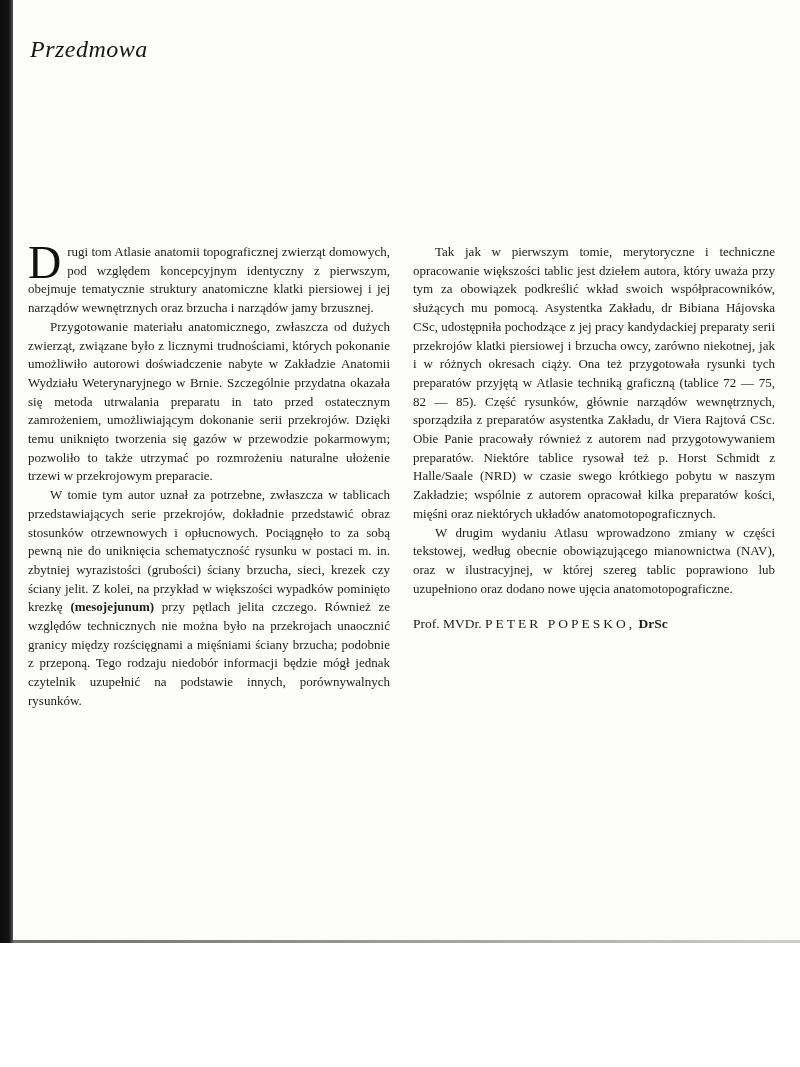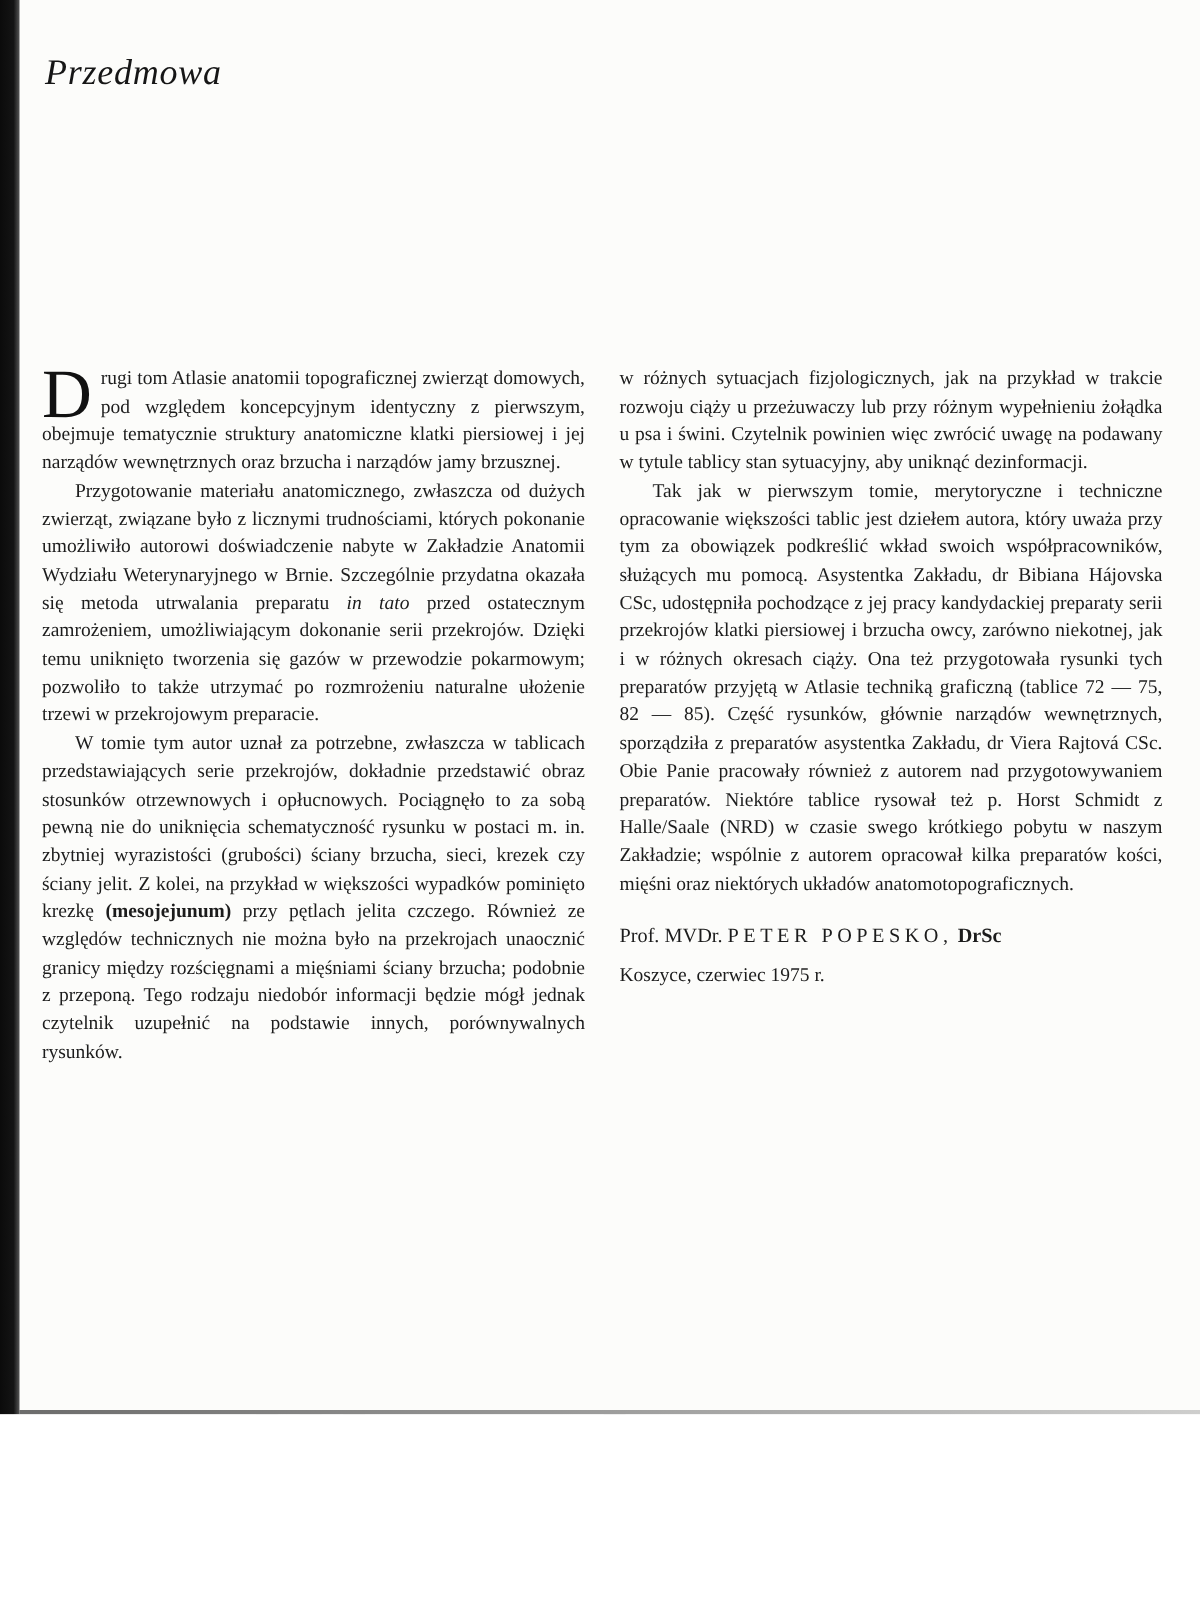--- a/index.html
+++ b/index.html
@@ -58,21 +58,21 @@
     hyphens: auto;
   }
   .indent { text-indent: 22px; }
   .dropcap {
     float: left;
     font-size: 46px;
     line-height: 35px;
     padding: 2px 6px 0 0;
     color: #111;
   }
-  .it { font-style: italic; }
+  .it { }
   .bold-it { font-weight: bold; }
   .signature {
     margin-top: 17px !important;
     text-align: left;
     font-size: 13.5px !important;
   }
   .sig-name { letter-spacing: 3px; }
   .sig-suffix { font-weight: bold; }
   .place-date {
     margin-top: 7px !important;
@@ -111,24 +111,23 @@
 
   <div class="columns">
 
     <div class="col">
       <p><span class="dropcap">D</span><span>rugi tom Atlasie anatomii topograficznej zwierząt domowych, pod względem koncepcyjnym identyczny z pierwszym, obejmuje tematycznie struktury anatomiczne klatki piersiowej i jej narządów wewnętrznych oraz brzucha i narządów jamy brzusznej.</span></p>
       <p class="indent"><span>Przygotowanie materiału anatomicznego, zwłaszcza od dużych zwierząt, związane było z licznymi trudnościami, których pokonanie umożliwiło autorowi doświadczenie nabyte w Zakładzie Anatomii Wydziału Weterynaryjnego w Brnie. Szczególnie przydatna okazała się metoda utrwalania preparatu </span><span class="it">in tato</span><span> przed ostatecznym zamrożeniem, umożliwiającym dokonanie serii przekrojów. Dzięki temu uniknięto tworzenia się gazów w przewodzie pokarmowym; pozwoliło to także utrzymać po rozmrożeniu naturalne ułożenie trzewi w przekrojowym preparacie.</span></p>
       <p class="indent"><span>W tomie tym autor uznał za potrzebne, zwłaszcza w tablicach przedstawiających serie przekrojów, dokładnie przedstawić obraz stosunków otrzewnowych i opłucnowych. Pociągnęło to za sobą pewną nie do uniknięcia schematyczność rysunku w postaci m. in. zbytniej wyrazistości (grubości) ściany brzucha, sieci, krezek czy ściany jelit. Z kolei, na przykład w większości wypadków pominięto krezkę </span><span class="bold-it">(mesojejunum)</span><span> przy pętlach jelita czczego. Również ze względów technicznych nie można było na przekrojach unaocznić granicy między rozścięgnami a mięśniami ściany brzucha; podobnie z przeponą. Tego rodzaju niedobór informacji będzie mógł jednak czytelnik uzupełnić na podstawie innych, porównywalnych rysunków.</span></p>
     </div>
 
     <div class="col">
-      <p>w różnych sytuacjach fizjologicznych, jak na przykład w trakcie rozwoju ciąży u przeżuwaczy lub przy różnym wypełnieniu żołądka u psa i świni. Czytelnik powinien więc zwrócić uwagę na podawany w tytule tablicy stan sytuacyjny, aby uniknąć dezinformacji.</p>
       <p class="indent">Tak jak w pierwszym tomie, merytoryczne i techniczne opracowanie większości tablic jest dziełem autora, który uważa przy tym za obowiązek podkreślić wkład swoich współpracowników, służących mu pomocą. Asystentka Zakładu, dr Bibiana Hájovska CSc, udostępniła pochodzące z jej pracy kandydackiej preparaty serii przekrojów klatki piersiowej i brzucha owcy, zarówno niekotnej, jak i w różnych okresach ciąży. Ona też przygotowała rysunki tych preparatów przyjętą w Atlasie techniką graficzną (tablice 72 — 75, 82 — 85). Część rysunków, głównie narządów wewnętrznych, sporządziła z preparatów asystentka Zakładu, dr Viera Rajtová CSc. Obie Panie pracowały również z autorem nad przygotowywaniem preparatów. Niektóre tablice rysował też p. Horst Schmidt z Halle/Saale (NRD) w czasie swego krótkiego pobytu w naszym Zakładzie; wspólnie z autorem opracował kilka preparatów kości, mięśni oraz niektórych układów anatomotopograficznych.</p>
+      <p class="indent">W drugim wydaniu Atlasu wprowadzono zmiany w części tekstowej, według obecnie obowiązującego mianownictwa (NAV), oraz w ilustracyjnej, w której szereg tablic poprawiono lub uzupełniono oraz dodano nowe ujęcia anatomotopograficzne.</p>
       <p class="signature"><span>Prof. MVDr. </span><span class="sig-name">PETER POPESKO,</span><span class="sig-suffix"> DrSc</span></p>
-      <p class="place-date">Koszyce, czerwiec 1975 r.</p>
     </div>
 
   </div>
 
   <div class="watermark">wedlinydomowe.pl</div>
 
   <div class="page-number">8</div>
 
   <div class="scan-edge-bottom"></div>
 

